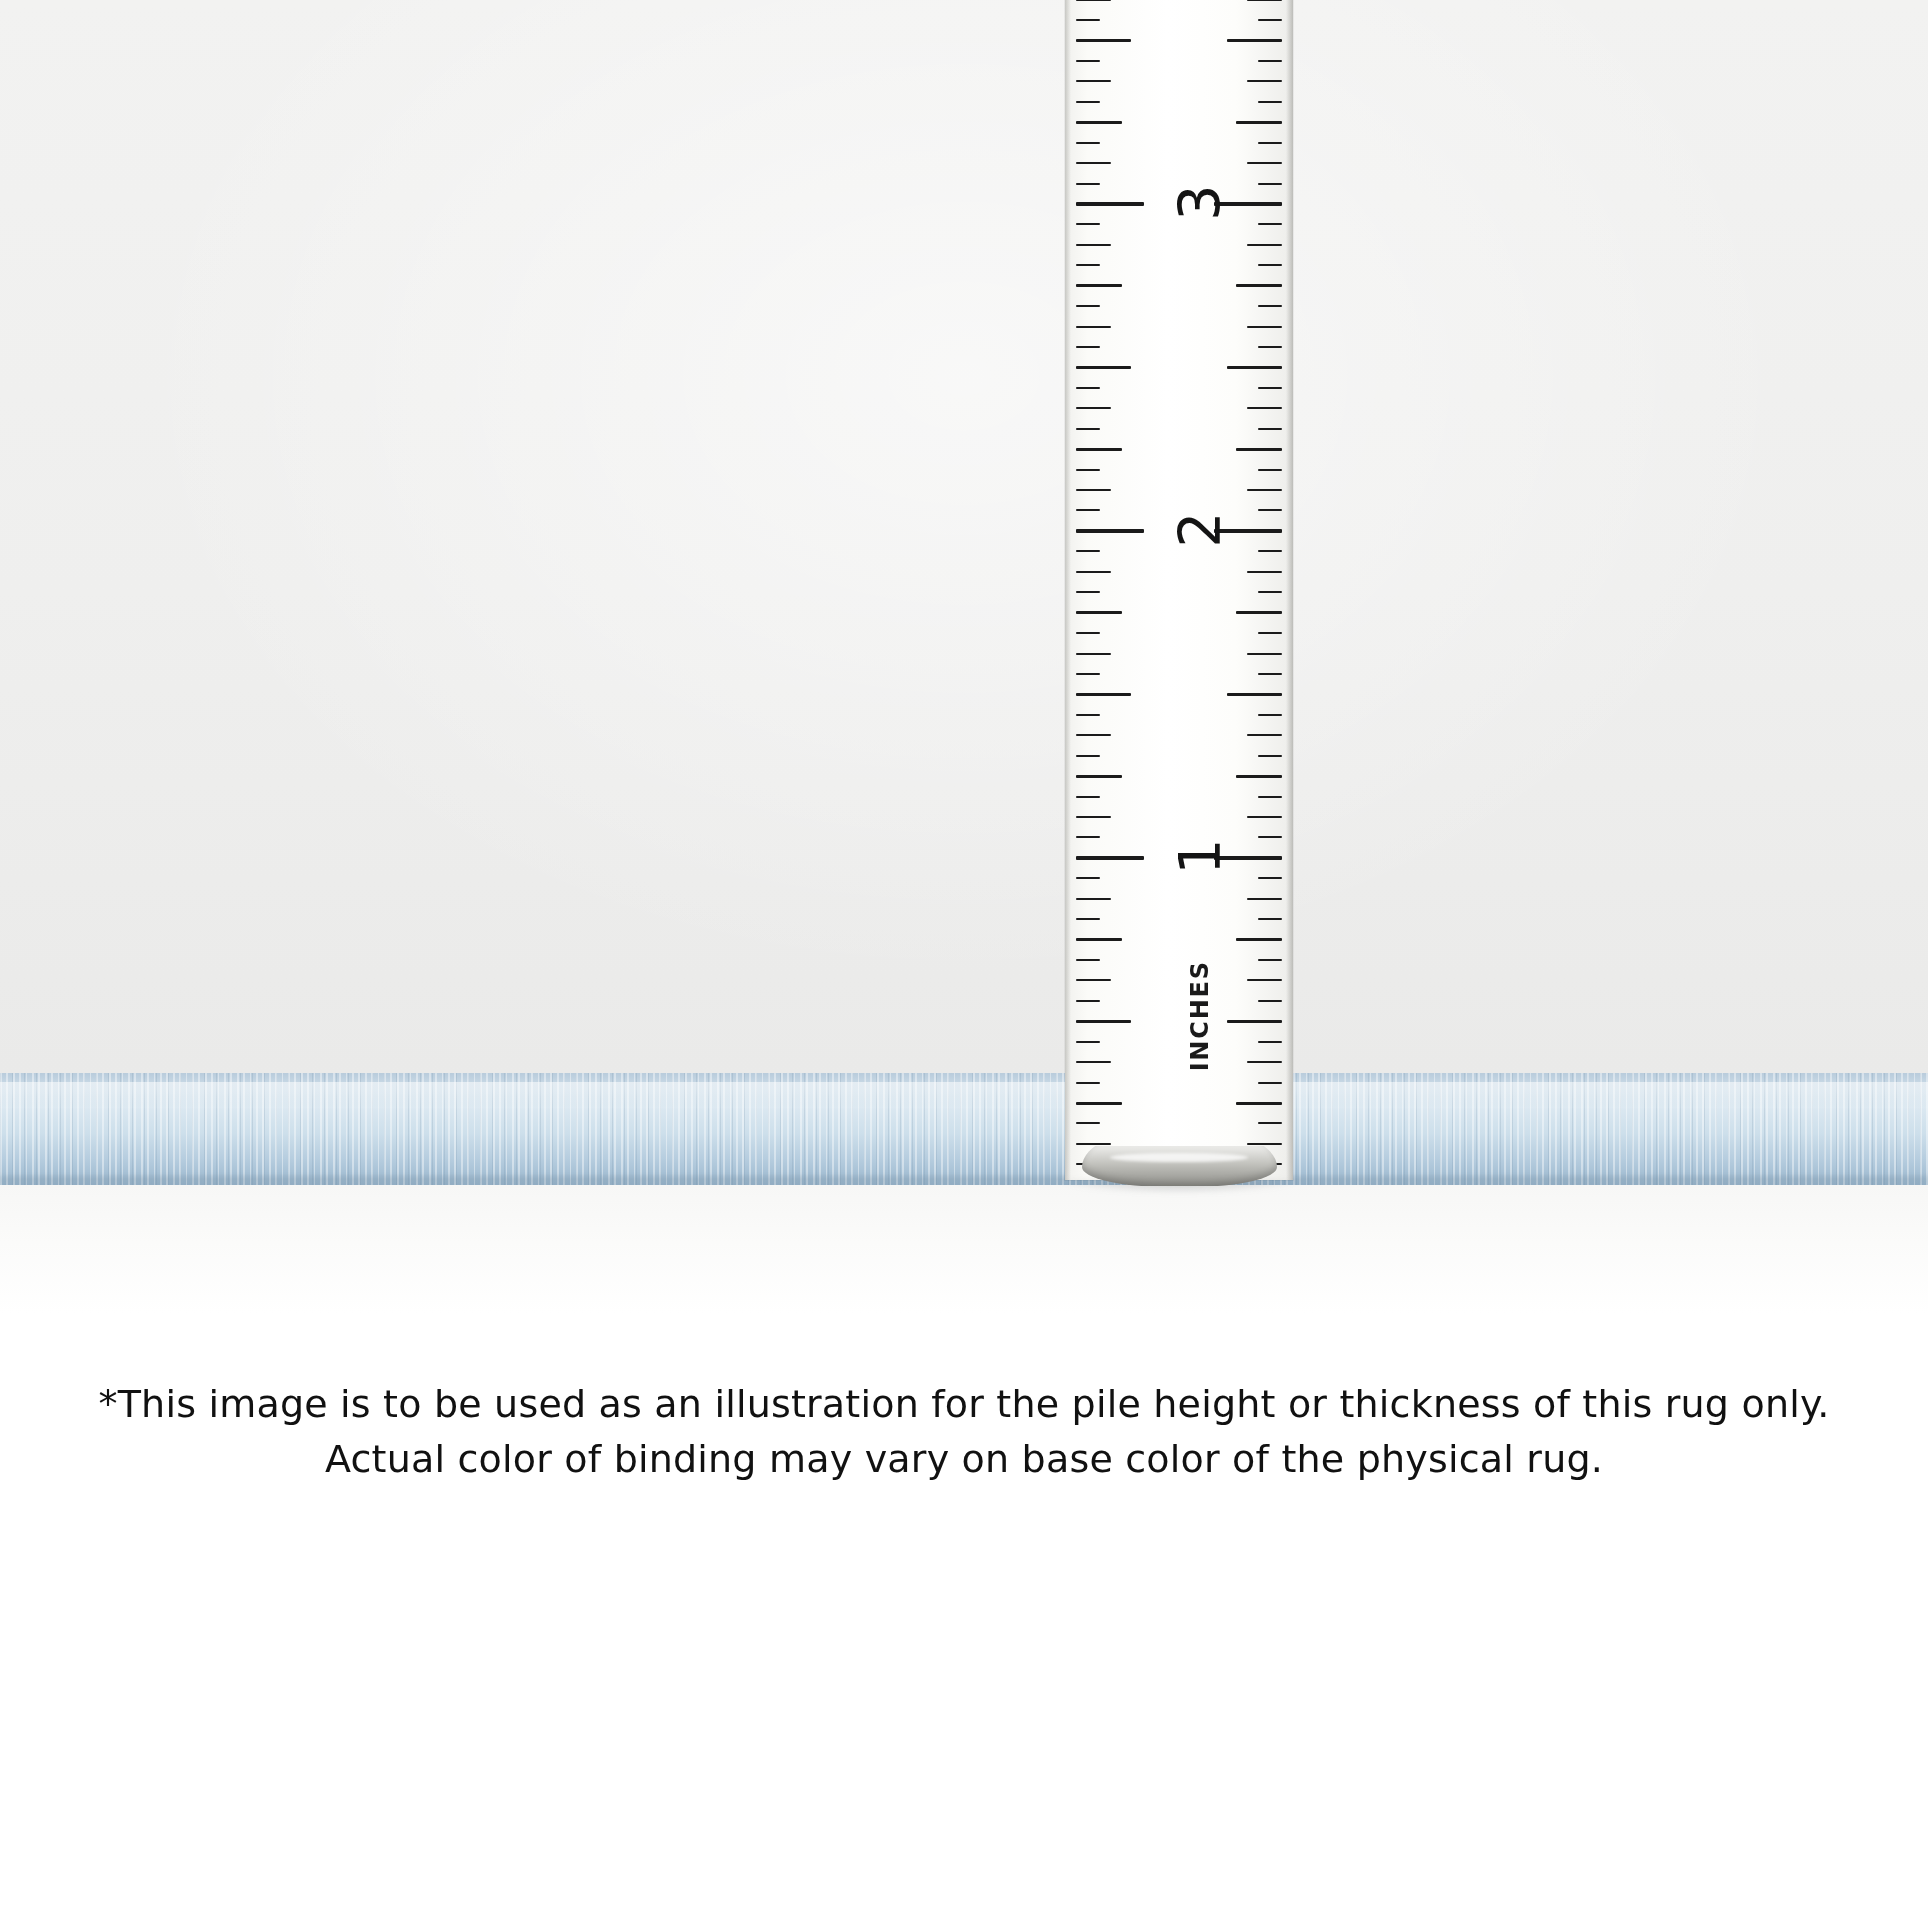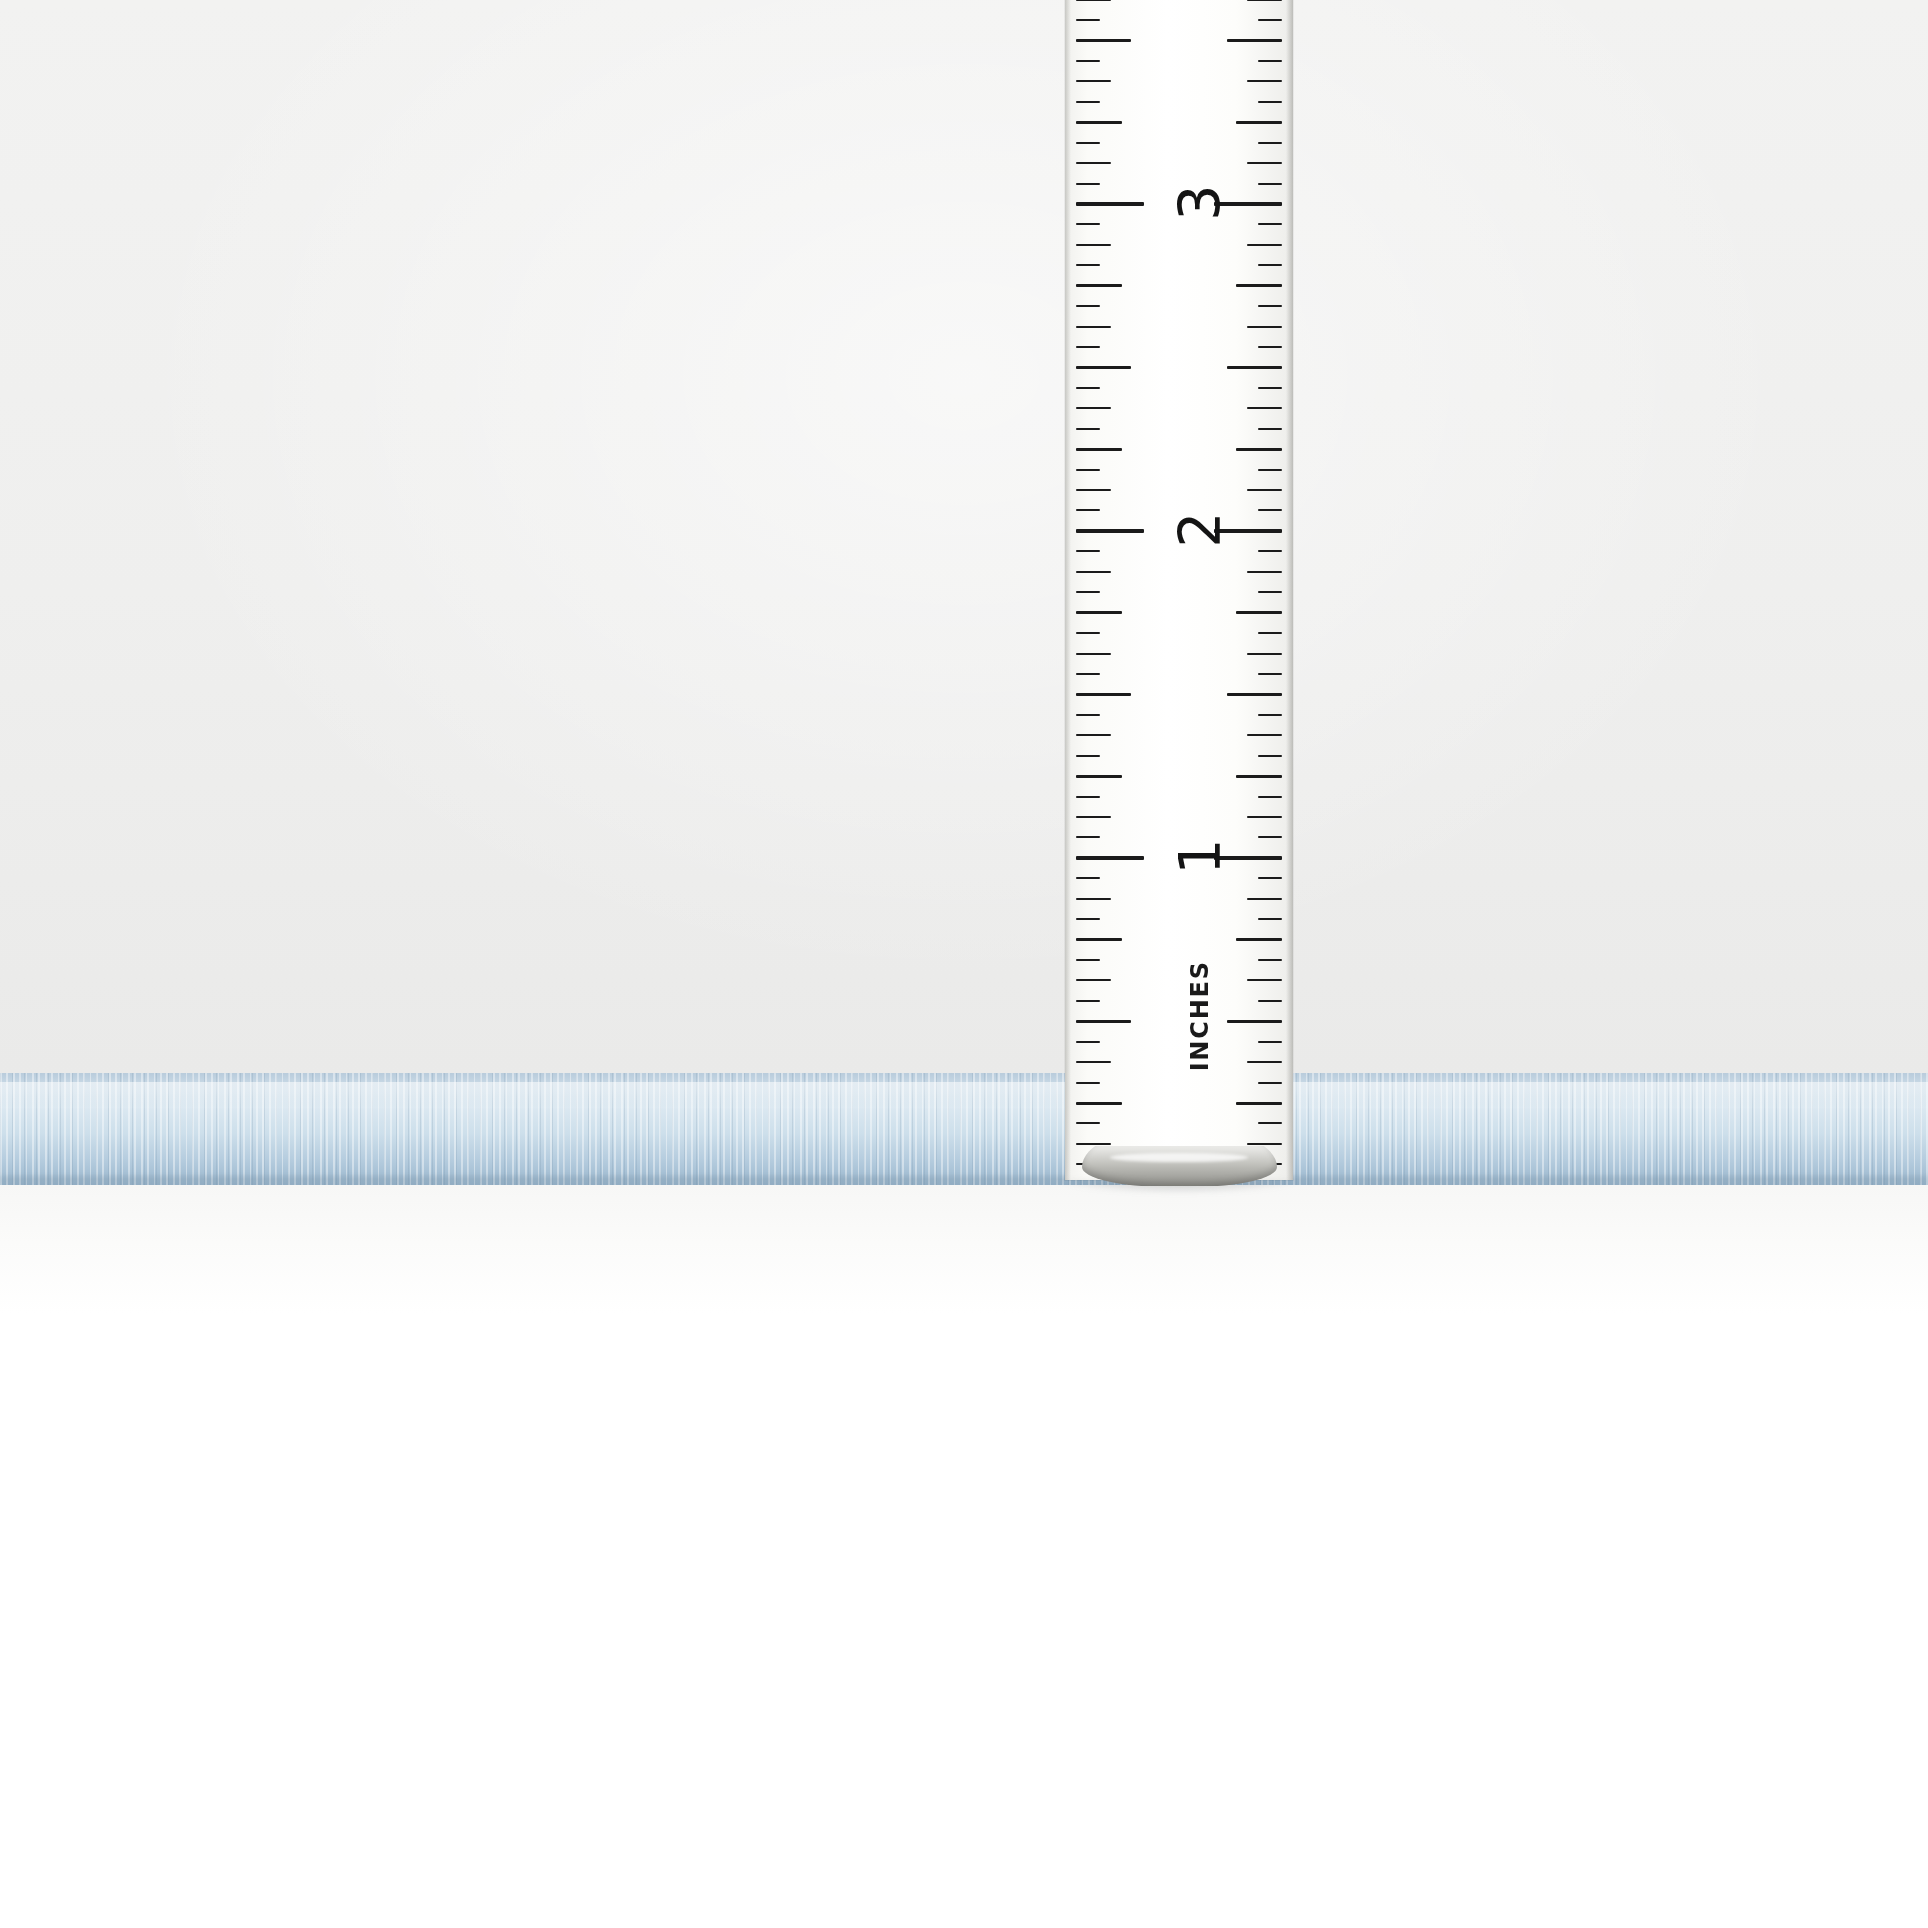--- a/index.html
+++ b/index.html
@@ -374,14 +374,16 @@
   <div id="ruler-contact-shadow"></div>
 
   <div id="ruler-tip">
     <div class="tip-shape"></div>
     <div class="tip-gloss"></div>
   </div>
 
 </div>
 
 <div id="caption">
+  <span class="line">*This image is to be used as an illustration for the pile height or thickness of this rug only.</span>
+  <span class="line">Actual color of binding may vary on base color of the physical rug.</span>
 </div>
 
 
 </body></html>

